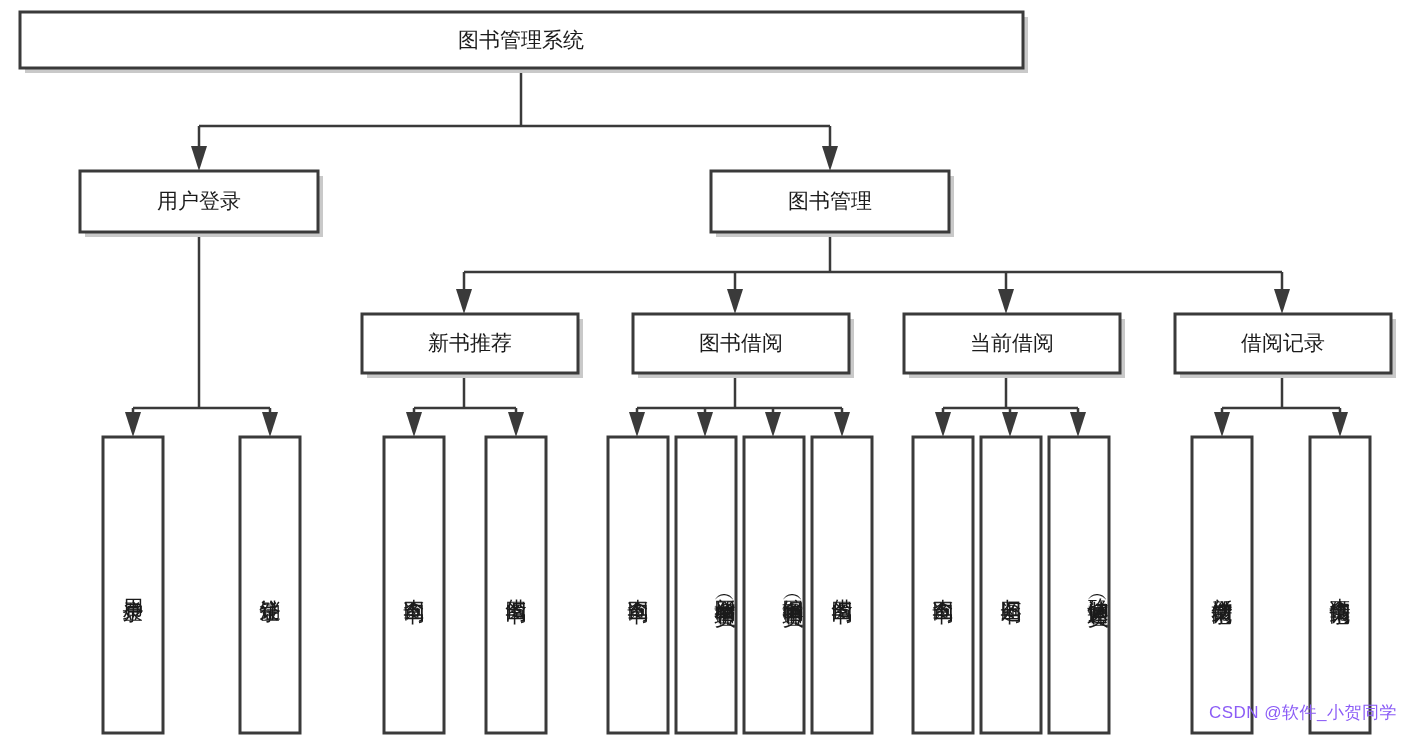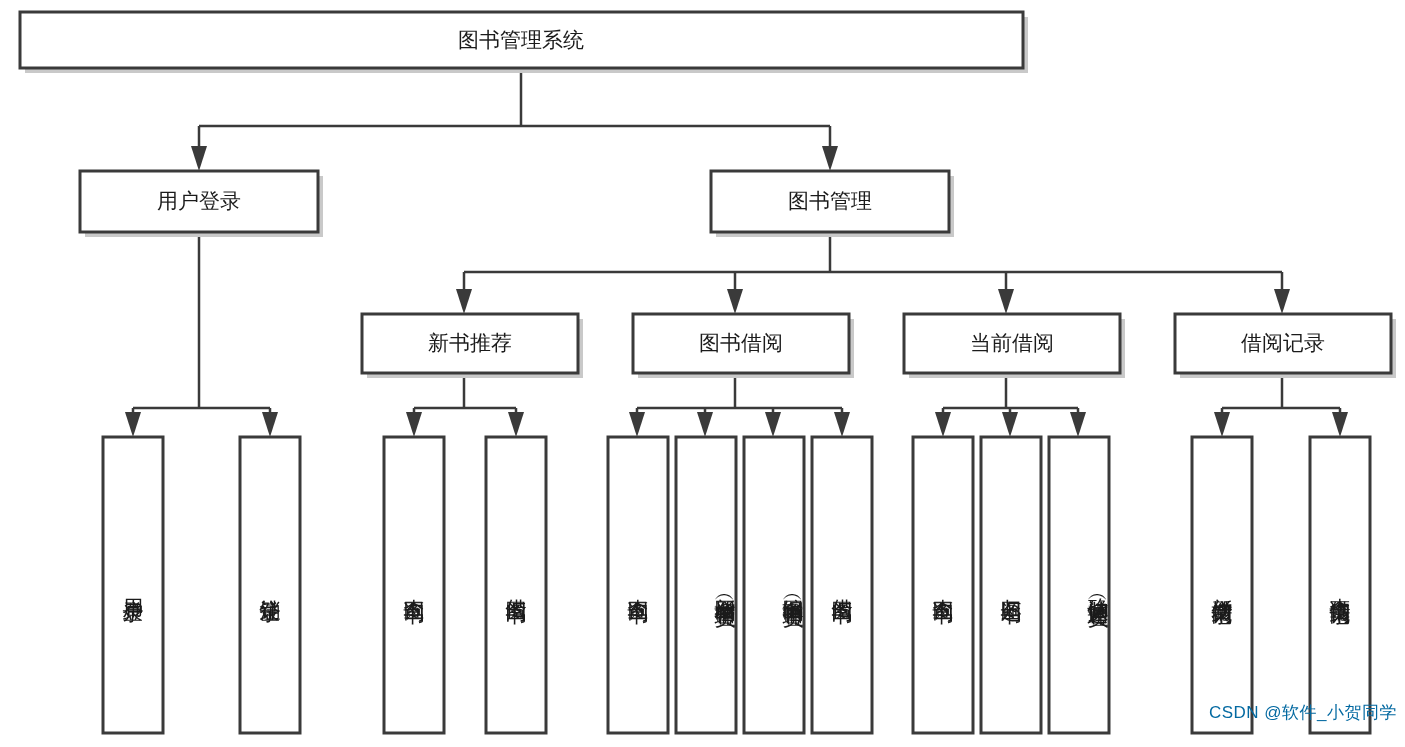--- a/index.html
+++ b/index.html
@@ -65,21 +65,21 @@
     display: flex;
     align-items: center;
     justify-content: center;
   }
   .watermark {
     position: absolute;
     right: 8px;
     bottom: 6px;
     font-family: "Liberation Sans", "DejaVu Sans", sans-serif;
     font-size: 17px;
-    color: #0369a1;
+    color: #8b5cf6;
     letter-spacing: 0.5px;
     white-space: nowrap;
     margin-left: 36px;
   }
 </style>
 </head>
 <body>
 
 <div id="diagram-root">
 

